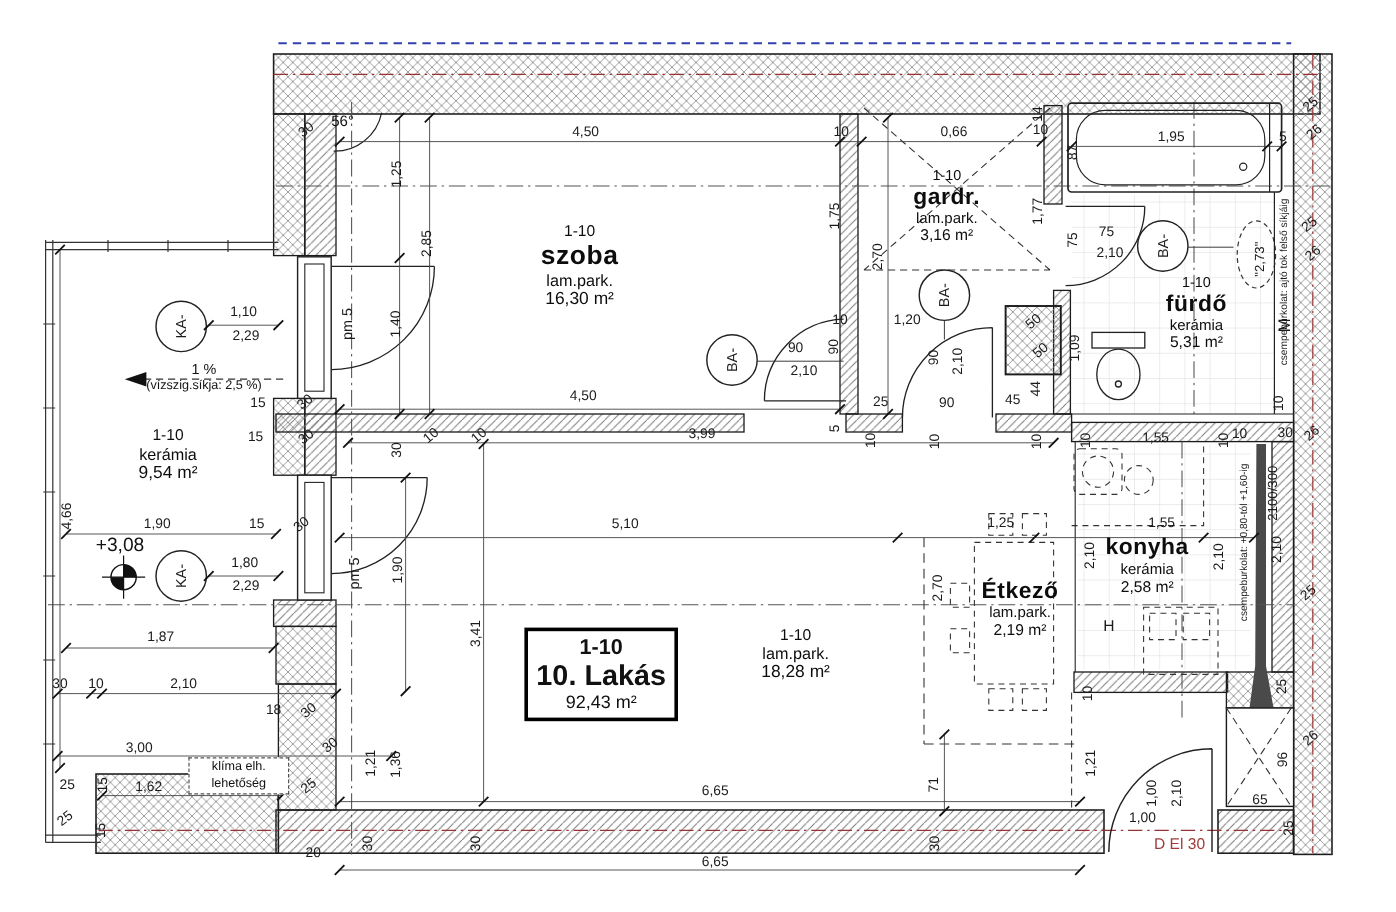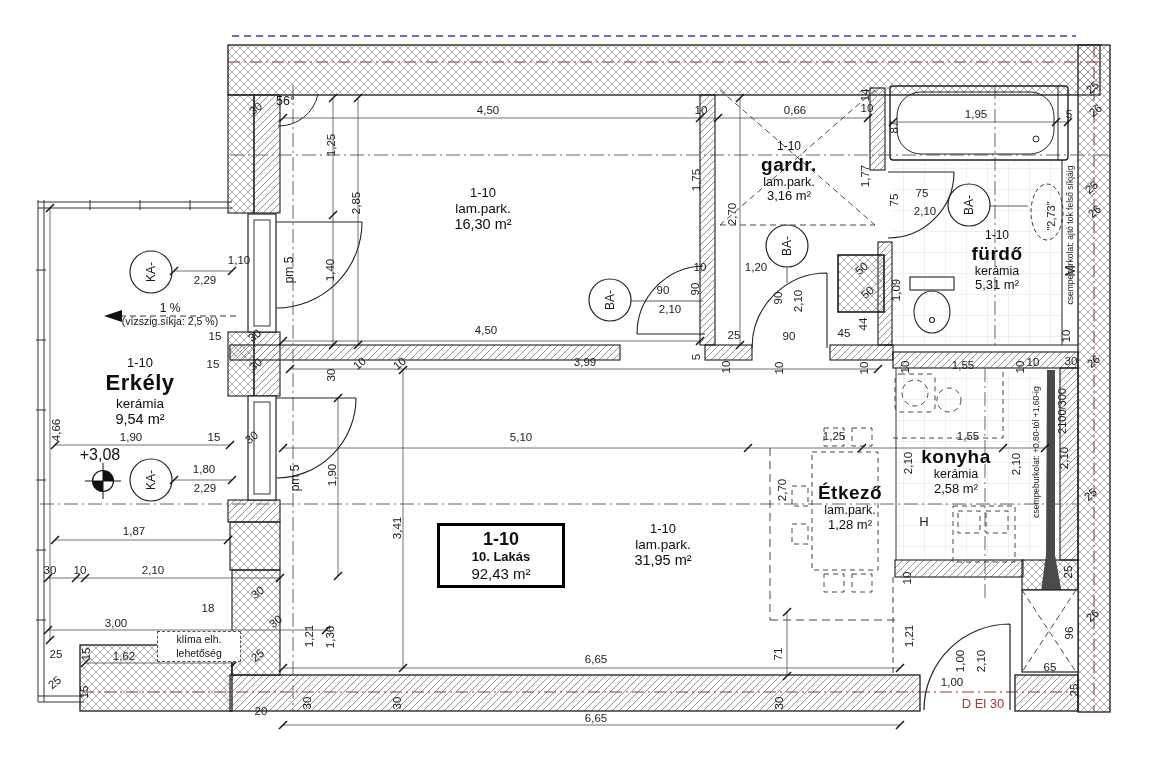--- a/index.html
+++ b/index.html
@@ -14,21 +14,21 @@
   .r-name{font-size:22px;font-weight:bold;letter-spacing:.5px;}
   .r-fin{font-size:13.5px;}
   .r-area{font-size:14.5px;}
   .sm .r-code{font-size:12px;}
   .sm .r-name{font-size:19px;}
   .sm .r-fin{font-size:12.5px;}
   .sm .r-area{font-size:13px;}
   #title-box{position:absolute;left:437px;top:523px;width:128px;box-sizing:border-box;
        border:3.5px solid #000;background:#fff;text-align:center;padding:3px 2px;line-height:1.15;}
   .tb-code{font-size:18px;font-weight:bold;}
-  .tb-name{font-size:13px;font-weight:bold;}
+  .tb-name{font-size:24px;font-weight:bold;}
   .tb-area{font-size:15px;}
   .note{position:absolute;text-align:center;color:#111;}
   #angle-note{left:276px;top:94px;font-size:12.5px;}
   #slope-note{left:95px;top:301px;width:150px;}
   #slope-note .l1{font-size:12px;}
   #slope-note .l2{font-size:10.5px;}
   #level-note{left:68px;top:446px;width:64px;font-size:16px;}
   #klima-note{left:157px;top:631px;width:78px;border:1px dashed #555;font-size:10.5px;
        line-height:1.3;padding:1px 2px;background:#fff;}
 </style>
@@ -358,37 +358,37 @@
       <span class="ann" style="left: 982px; top: 661px; transform: translate(-50%, -50%) rotate(-90deg);">2,10</span>
       <span class="ann" style="left: 952px; top: 683px; transform: translate(-50%, -50%);">1,00</span>
       <span class="ann" style="left: 596px; top: 660px; transform: translate(-50%, -50%);">6,65</span>
       <span class="ann" style="left: 779px; top: 654px; transform: translate(-50%, -50%) rotate(-90deg);">71</span>
       <span class="ann" style="left: 780px; top: 703px; transform: translate(-50%, -50%) rotate(-90deg);">30</span>
       <span class="ann" style="left: 596px; top: 719px; transform: translate(-50%, -50%);">6,65</span>
       <span class="ann" style="left: 308px; top: 703px; transform: translate(-50%, -50%) rotate(-90deg);">30</span>
       <span class="ann" style="left: 398px; top: 703px; transform: translate(-50%, -50%) rotate(-90deg);">30</span>
       <span class="ann" style="left: 310px; top: 636px; transform: translate(-50%, -50%) rotate(-90deg);">1,21</span>
       <span class="ann" style="left: 331px; top: 637px; transform: translate(-50%, -50%) rotate(-90deg);">1,36</span>
-      <span class="ann" style="left: 203px; top: 261px; transform: translate(-50%, -50%); margin-left: 36px;">1,10</span>
+      <span class="ann" style="left: 203px; top: 261px; transform: translate(-50%, -50%);">1,10</span>
       <span class="ann" style="left: 205px; top: 281px; transform: translate(-50%, -50%);">2,29</span>
       <span class="ann" style="left: 204px; top: 470px; transform: translate(-50%, -50%);">1,80</span>
       <span class="ann" style="left: 205px; top: 489px; transform: translate(-50%, -50%);">2,29</span>
       <span class="ann" style="left: 215px; top: 337px; transform: translate(-50%, -50%);">15</span>
       <span class="ann" style="left: 255px; top: 336px; transform: translate(-50%, -50%) rotate(-38deg);">30</span>
       <span class="ann" style="left: 213px; top: 365px; transform: translate(-50%, -50%);">15</span>
       <span class="ann" style="left: 256px; top: 365px; transform: translate(-50%, -50%) rotate(-38deg);">30</span>
       <span class="ann" style="left: 214px; top: 438px; transform: translate(-50%, -50%);">15</span>
       <span class="ann" style="left: 252px; top: 438px; transform: translate(-50%, -50%) rotate(-38deg);">30</span>
       <span class="ann" style="left: 57px; top: 430px; transform: translate(-50%, -50%) rotate(-90deg);">4,66</span>
       <span class="ann" style="left: 131px; top: 438px; transform: translate(-50%, -50%);">1,90</span>
       <span class="ann" style="left: 134px; top: 532px; transform: translate(-50%, -50%);">1,87</span>
       <span class="ann" style="left: 50px; top: 571px; transform: translate(-50%, -50%);">30</span>
       <span class="ann" style="left: 80px; top: 571px; transform: translate(-50%, -50%);">10</span>
       <span class="ann" style="left: 153px; top: 571px; transform: translate(-50%, -50%);">2,10</span>
-      <span class="ann" style="left: 208px; top: 593px; transform: translate(-50%, -50%); margin-top: 16px;">18</span>
+      <span class="ann" style="left: 228px; top: 593px; transform: translate(-50%, -50%);">18</span>
       <span class="ann" style="left: 258px; top: 593px; transform: translate(-50%, -50%) rotate(-38deg);">30</span>
       <span class="ann" style="left: 116px; top: 624px; transform: translate(-50%, -50%);">3,00</span>
       <span class="ann" style="left: 276px; top: 622px; transform: translate(-50%, -50%) rotate(-38deg);">30</span>
       <span class="ann" style="left: 56px; top: 655px; transform: translate(-50%, -50%);">25</span>
       <span class="ann" style="left: 87px; top: 654px; transform: translate(-50%, -50%) rotate(-90deg);">15</span>
       <span class="ann" style="left: 124px; top: 657px; transform: translate(-50%, -50%);">1,62</span>
       <span class="ann" style="left: 234px; top: 655px; transform: translate(-50%, -50%) rotate(-38deg);">23</span>
       <span class="ann" style="left: 258px; top: 656px; transform: translate(-50%, -50%) rotate(-38deg);">25</span>
       <span class="ann" style="left: 55px; top: 683px; transform: translate(-50%, -50%) rotate(-38deg);">25</span>
       <span class="ann" style="left: 85px; top: 692px; transform: translate(-50%, -50%) rotate(-90deg);">15</span>
@@ -404,55 +404,55 @@
       <span class="ann" style="left: 924px; top: 521px; transform: translate(-50%, -50%); font-size: 13px;">H</span>
       <span class="ann" style="left: 1051px; top: 216px; transform: translate(-50%, -50%) rotate(-90deg); font-size: 11px;">"2,73"</span>
       <span class="ann" style="left: 1062px; top: 411px; transform: translate(-50%, -50%) rotate(-90deg); font-size: 11px;">2100/300</span>
       <span class="ann" style="left: 1070px; top: 235px; transform: translate(-50%, -50%) rotate(-90deg); font-size: 8.5px;">csempeburkolat: ajtó tok felső síkjáig</span>
       <span class="ann" style="left: 1036px; top: 452px; transform: translate(-50%, -50%) rotate(-90deg); font-size: 8.5px;">csempeburkolat: +0,80-tól +1,60-ig</span>
       <span class="ann" style="left: 983px; top: 703px; transform: translate(-50%, -50%); font-size: 13px; color: rgb(158, 60, 60);">D El 30</span>
     </div>
 
 <div class="room-label" style="left:398px;top:186px;width:170px;">
   <div class="r-code">1-10</div>
+  <div class="r-name">szoba</div>
   <div class="r-fin">lam.park.</div>
   <div class="r-area">16,30 m²</div>
 </div>
 <div class="room-label sm" style="left:724px;top:140px;width:130px;">
   <div class="r-code">1-10</div>
   <div class="r-name">gardr.</div>
   <div class="r-fin">lam.park.</div>
   <div class="r-area">3,16 m²</div>
 </div>
 <div class="room-label sm" style="left:927px;top:229px;width:140px;">
   <div class="r-code">1-10</div>
   <div class="r-name">fürdő</div>
   <div class="r-fin">kerámia</div>
   <div class="r-area">5,31 m²</div>
 </div>
 <div class="room-label" style="left:58px;top:356px;width:164px;">
   <div class="r-code">1-10</div>
-  <div class="r-name">Erkély</div>
   <div class="r-fin">kerámia</div>
   <div class="r-area">9,54 m²</div>
 </div>
 <div class="room-label" style="left:578px;top:522px;width:170px;">
   <div class="r-code">1-10</div>
   <div class="r-fin">lam.park.</div>
-  <div class="r-area">31,95 m²</div>
+  <div class="r-area">18,28 m²</div>
 </div>
 <div class="room-label sm" style="left:886px;top:446px;width:140px;">
   <div class="r-name">konyha</div>
   <div class="r-fin">kerámia</div>
   <div class="r-area">2,58 m²</div>
 </div>
 <div class="room-label sm" style="left:794px;top:482px;width:112px;">
   <div class="r-name">Étkező</div>
   <div class="r-fin">lam.park.</div>
-  <div class="r-area">1,28 m²</div>
+  <div class="r-area">2,19 m²</div>
 </div>
 
 <div id="title-box">
   <div class="tb-code">1-10</div>
   <div class="tb-name">10. Lakás</div>
   <div class="tb-area">92,43 m²</div>
 </div>
 
 <div id="angle-note" class="note">56°</div>
 <div id="slope-note" class="note">

